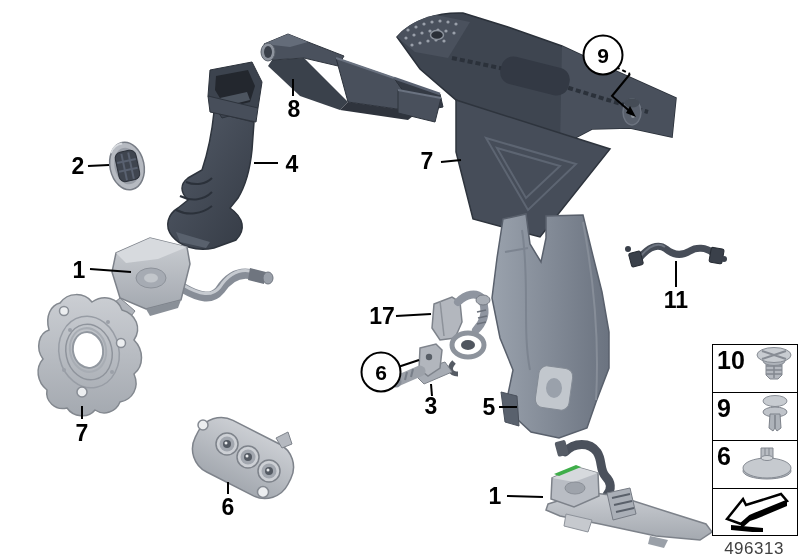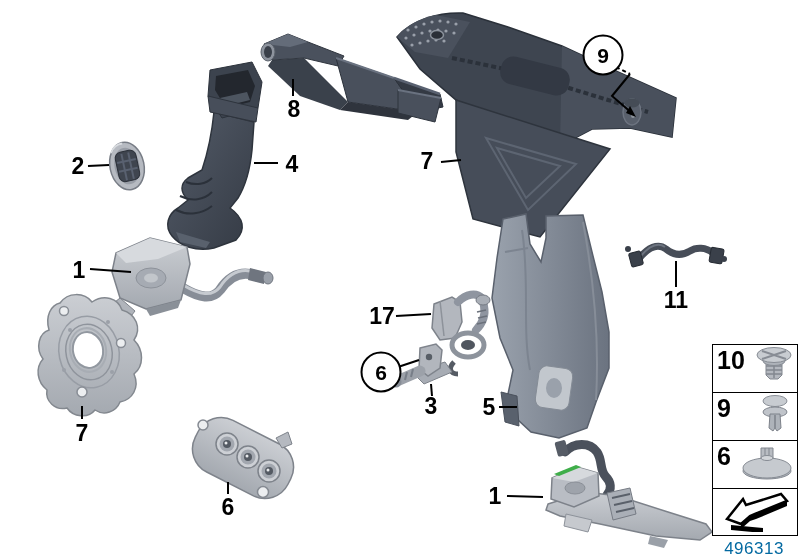--- a/index.html
+++ b/index.html
@@ -10,21 +10,21 @@
        color:#000;white-space:nowrap;line-height:1;}
   .circ{width:37px;height:37px;border:2.5px solid #000;border-radius:50%;background:#fff;
         display:flex;align-items:center;justify-content:center;font-size:21px;}
   .legend{position:absolute;left:712px;top:344px;width:84px;background:#fff;
           border:1.5px solid #000;box-sizing:content-box;}
   .legend-row{position:relative;height:47px;border-bottom:1.5px solid #000;}
   .legend-num{position:absolute;left:4px;top:1px;font:700 25px "Liberation Sans",sans-serif;color:#000;}
   .legend-icon{position:absolute;right:1px;top:50%;transform:translateY(-50%);}
   .legend-footer{position:relative;height:46px;display:flex;align-items:center;justify-content:center;}
   .docnum{position:absolute;left:712px;top:539px;width:84px;text-align:center;
-          font:400 17px "Liberation Sans",sans-serif;color:#0369a1;letter-spacing:.5px;}
+          font:400 17px "Liberation Sans",sans-serif;color:#404040;letter-spacing:.5px;}
 </style>
 </head>
 <body>
 
 <div class="stage">
 
   <svg class="art" width="800" height="560" viewBox="0 0 800 560">
     <defs>
       <linearGradient id="gDark" x1="0" y1="0" x2="1" y2="1">
         <stop offset="0" stop-color="#545c69"></stop>

